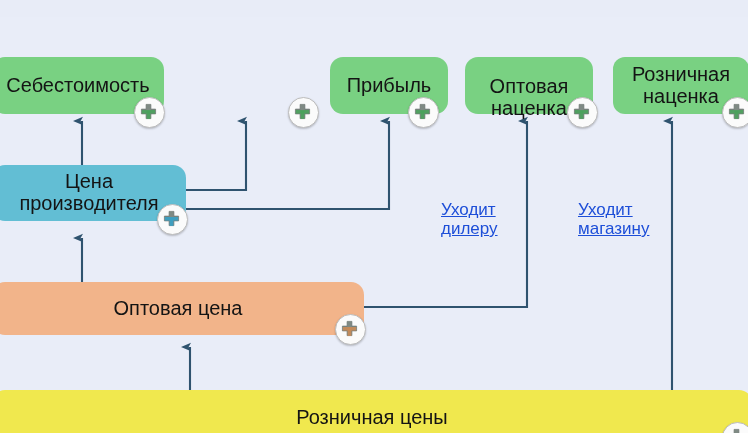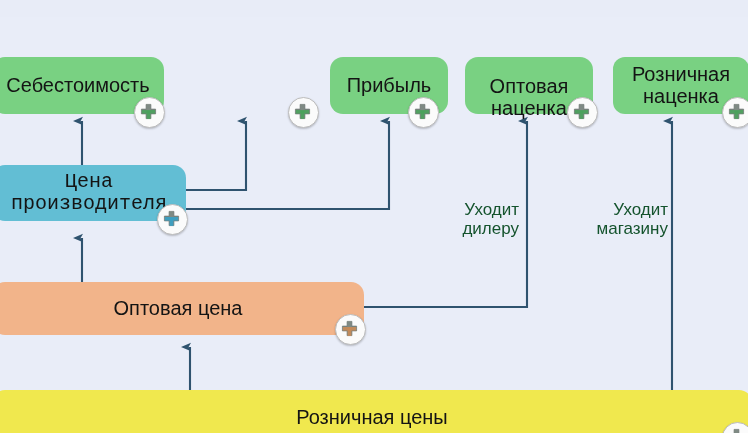--- a/index.html
+++ b/index.html
@@ -82,26 +82,27 @@
     box-shadow: 0 1px 2px rgba(0,0,0,.22);
     z-index: 20;
   }
   .plus svg { display:block; }
 
   
   #wires { position:absolute; left:0; top:0; width:748px; height:416px; z-index:2; }
 
   .vlabel {
     position: absolute;
-    text-align: right;
+    text-align: left;
     font-size: 17px;
-    color: #14532d;
+    color: #1d4ed8;
     line-height: 1.15;
     z-index: 6;
     white-space: pre-line;
+    text-decoration: underline;
   }
 </style>
 </head>
 <body>
 
 <div id="app">
 
 
   <div id="canvas">
 
@@ -177,21 +178,21 @@
     </div>
     <div class="plus" style="left:722px; top:80px;">
       <svg width="27" height="27" viewBox="0 0 27 27" aria-hidden="true">
         <path d="M11.1,6.4 h4.8 v4.7 h4.7 v4.8 h-4.7 v4.7 h-4.8 v-4.7 h-4.7 v-4.8 h4.7 z" fill="#7f8a84" stroke="#6d7671" stroke-width="0.7" stroke-linejoin="round"></path>
         <rect x="11.6" y="13.1" width="3.8" height="7.8" fill="#49a25a" opacity=".85"></rect>
         <rect x="6.8" y="12.0" width="13.4" height="3.6" fill="#49a25a" opacity=".85"></rect>
       </svg>
     </div>
 
     <div class="node blue" style="left:-8px; top:148px; width:194px; height:56px; font-size:20px;">
-      <span style="white-space: pre-line; font-family: Liberation Mono, monospace;">Цена
+      <span style="white-space: pre-line;">Цена
 производителя</span>
     </div>
     <div class="plus" style="left:157px; top:187px;">
       <svg width="27" height="27" viewBox="0 0 27 27" aria-hidden="true">
         <path d="M11.1,6.4 h4.8 v4.7 h4.7 v4.8 h-4.7 v4.7 h-4.8 v-4.7 h-4.7 v-4.8 h4.7 z" fill="#7f8a84" stroke="#6d7671" stroke-width="0.7" stroke-linejoin="round"></path>
         <rect x="11.6" y="13.1" width="3.8" height="7.8" fill="#3aa0c4" opacity=".9"></rect>
         <rect x="6.8" y="12.0" width="13.4" height="3.6" fill="#3aa0c4" opacity=".9"></rect>
       </svg>
     </div>
 

